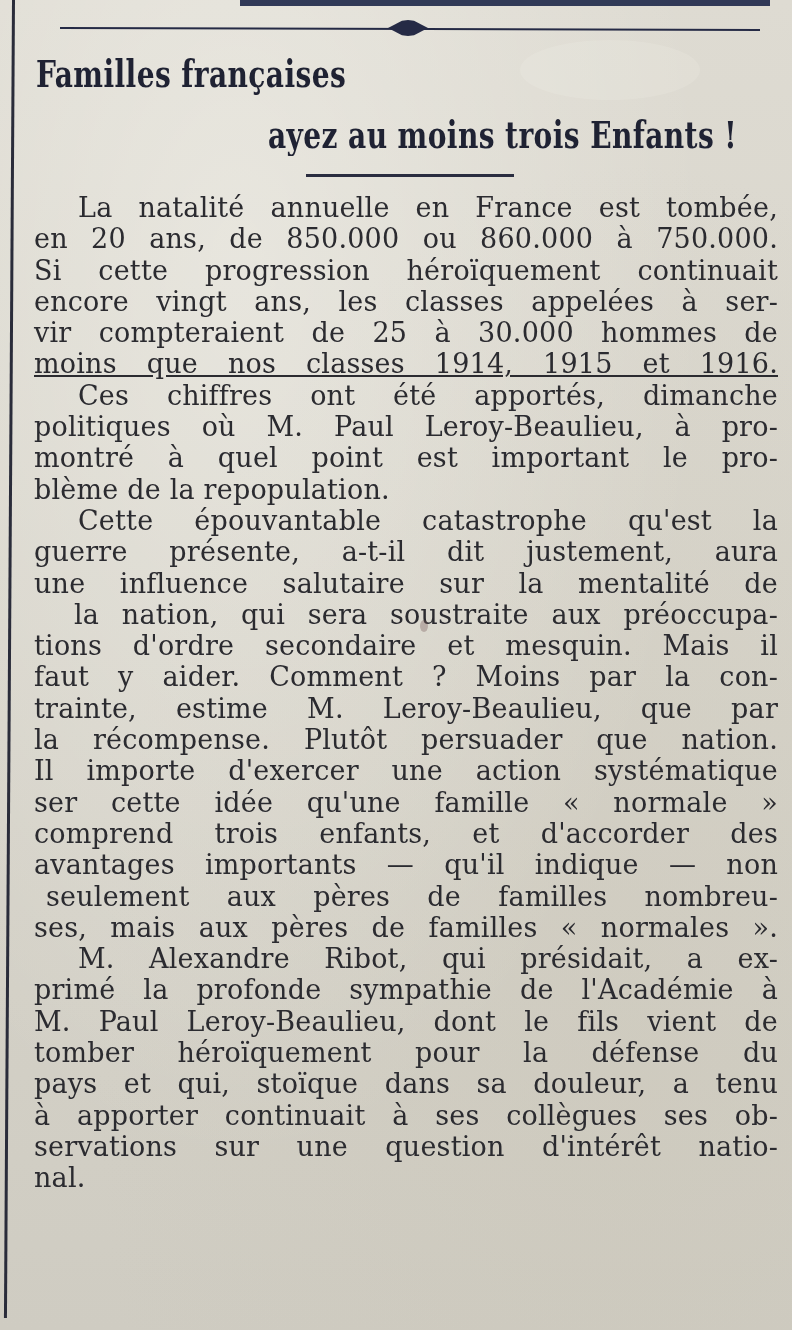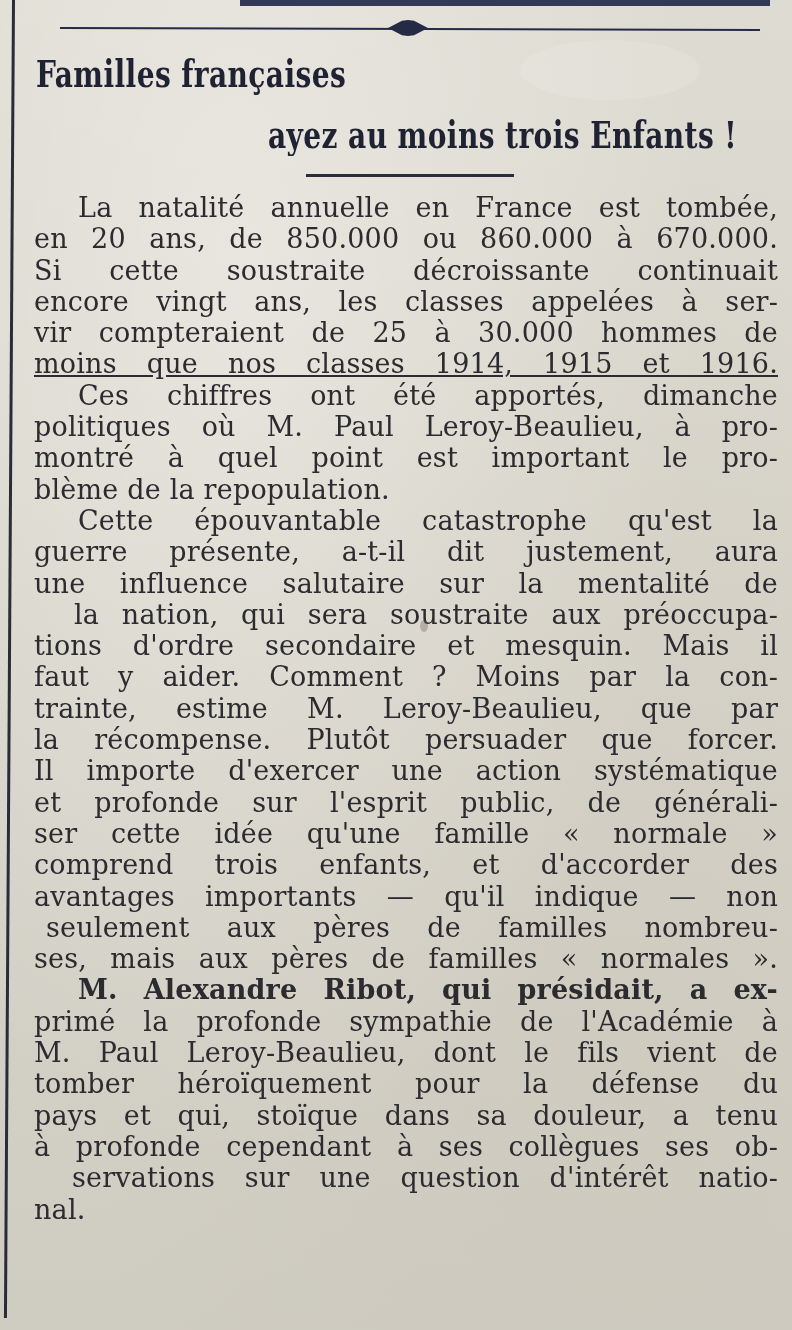--- a/index.html
+++ b/index.html
@@ -143,49 +143,48 @@
     <div class="diamond"></div>
   </div>
 
   <div class="headline l1">Familles françaises</div>
   <div class="headline l2">ayez au moins trois Enfants !</div>
 
   <div class="short-rule"></div>
 
   <div class="body-text" id="body-text">
       <span class="line indent" style="display: block;">La natalité annuelle en France est tombée,</span>
-      <span class="line" style="display: block;">en 20 ans, de 850.000 ou 860.000 à 670.000.</span>
-      <span class="line" style="display: block;">Si cette soustraite décroissante continuait</span>
+      <span class="line" style="display: block;">en 20 ans, de 850.000 ou 860.000 à 750.000.</span>
+      <span class="line" style="display: block;">Si cette progression héroïquement continuait</span>
       <span class="line" style="display: block;">encore vingt ans, les classes appelées à ser-</span>
       <span class="line" style="display: block;">vir compteraient de 25 à 30.000 hommes de</span>
       <span class="line" style="display: block; text-decoration: underline;">moins que nos classes 1914, 1915 et 1916.</span>
       <span class="line indent" style="display: block;">Ces chiffres ont été apportés, dimanche</span>
       <span class="line" style="display: block;">politiques où M. Paul Leroy-Beaulieu, à pro-</span>
       <span class="line" style="display: block;">montré à quel point est important le pro-</span>
       <span class="line last" style="display: block;">blème de la repopulation.</span>
       <span class="line indent" style="display: block;">Cette épouvantable catastrophe qu'est la</span>
       <span class="line" style="display: block;">guerre présente, a-t-il dit justement, aura</span>
       <span class="line" style="display: block;">une influence salutaire sur la mentalité de</span>
       <span class="line" style="display: block; margin-left: 40px;">la nation, qui sera soustraite aux préoccupa-</span>
       <span class="line" style="display: block;">tions d'ordre secondaire et mesquin. Mais il</span>
       <span class="line" style="display: block;">faut y aider. Comment ? Moins par la con-</span>
       <span class="line" style="display: block;">trainte, estime M. Leroy-Beaulieu, que par</span>
-      <span class="line" style="display: block;">la récompense. Plutôt persuader que forcer.</span>
+      <span class="line" style="display: block;">la récompense. Plutôt persuader que nation.</span>
       <span class="line" style="display: block;">Il importe d'exercer une action systématique</span>
-      <span class="line" style="display: block;">et profonde sur l'esprit public, de générali-</span>
       <span class="line" style="display: block;">ser cette idée qu'une famille « normale »</span>
       <span class="line" style="display: block;">comprend trois enfants, et d'accorder des</span>
       <span class="line" style="display: block;">avantages importants — qu'il indique — non</span>
       <span class="line" style="display: block; margin-left: 12px;">seulement aux pères de familles nombreu-</span>
       <span class="line" style="display: block;">ses, mais aux pères de familles « normales ».</span>
-      <span class="line indent" style="display: block; font-weight: bold;">M. Alexandre Ribot, qui présidait, a ex-</span>
+      <span class="line indent" style="display: block;">M. Alexandre Ribot, qui présidait, a ex-</span>
       <span class="line" style="display: block;">primé la profonde sympathie de l'Académie à</span>
       <span class="line" style="display: block;">M. Paul Leroy-Beaulieu, dont le fils vient de</span>
       <span class="line" style="display: block;">tomber héroïquement pour la défense du</span>
       <span class="line" style="display: block;">pays et qui, stoïque dans sa douleur, a tenu</span>
-      <span class="line" style="display: block;">à profonde cependant à ses collègues ses ob-</span>
-      <span class="line" style="display: block; margin-left: 38px;">servations sur une question d'intérêt natio-</span>
+      <span class="line" style="display: block;">à apporter continuait à ses collègues ses ob-</span>
+      <span class="line" style="display: block;">servations sur une question d'intérêt natio-</span>
       <span class="line last" style="display: block;">nal.</span>
     </div>
 
   <div class="stain" style="left:420px;top:620px;width:8px;height:12px;background:rgba(120,90,90,0.35);"></div>
   <div class="stain" style="left:520px;top:40px;width:180px;height:60px;background:rgba(255,255,250,0.12);"></div>
 </div>
 
 </body></html>

